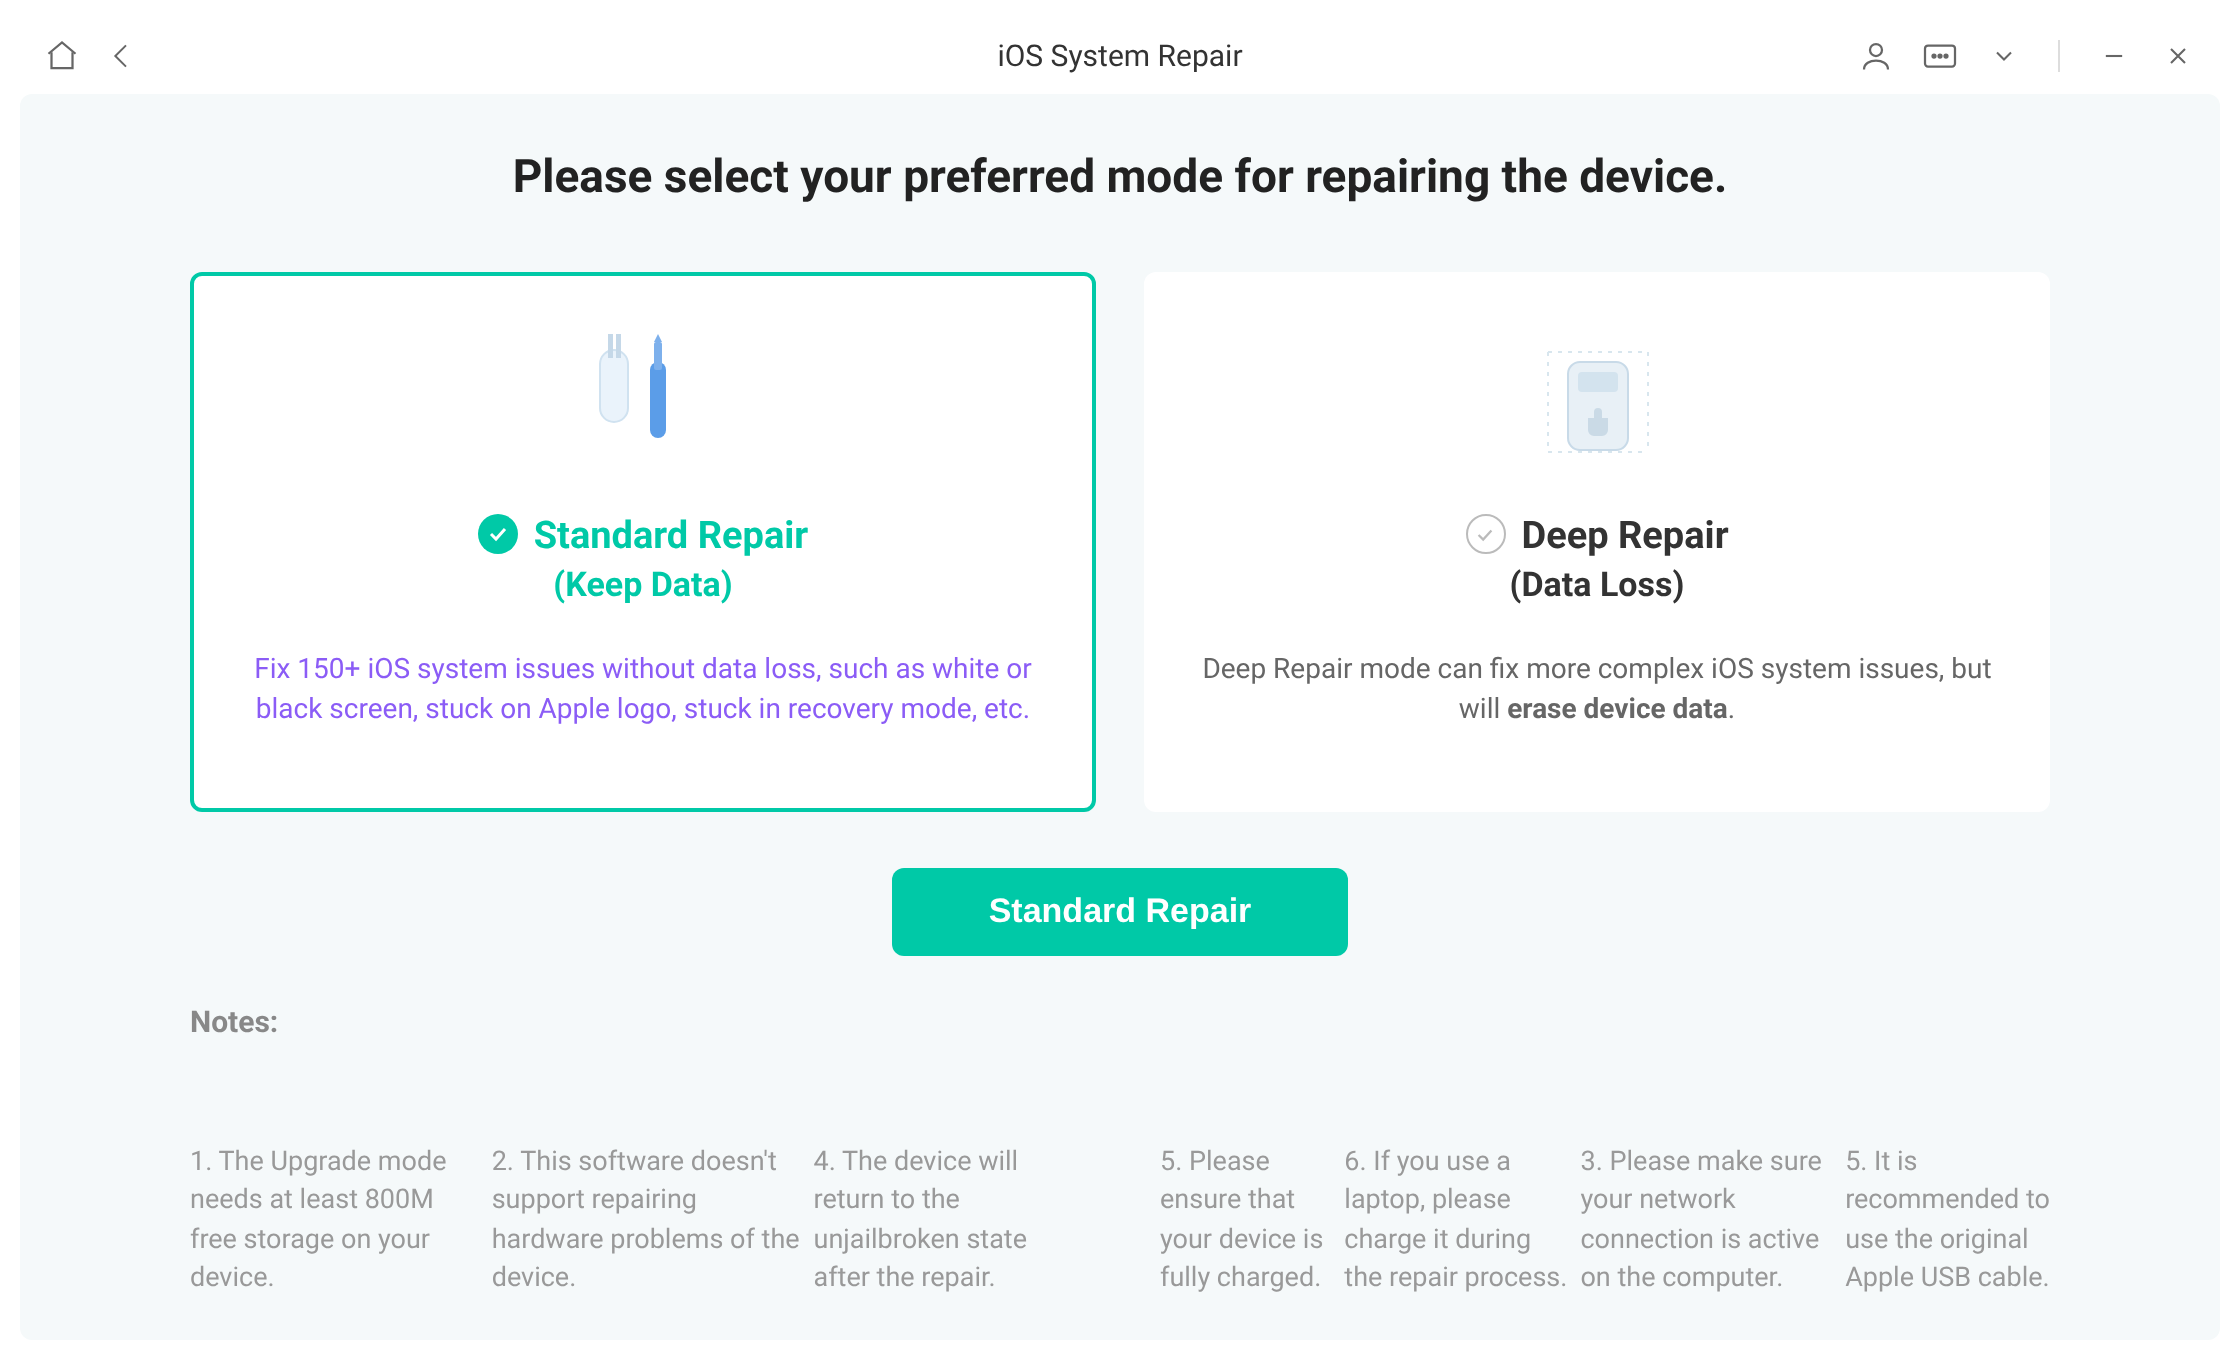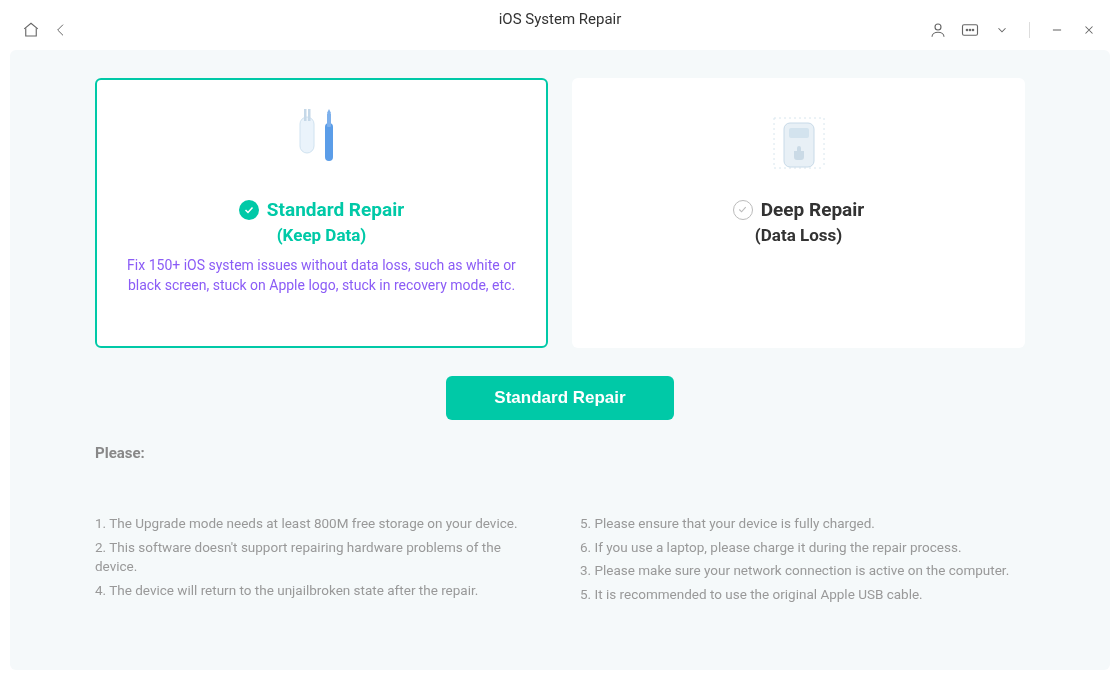--- a/index.html
+++ b/index.html
@@ -21,20 +21,21 @@
       right: 10px;
       top: 10px;
       height: 660px;
       background: #fff;
       display: flex;
       flex-direction: column;
     }
     .titlebar {
       height: 40px;
       display: flex;
+      align-items: center;
       padding: 0 12px;
       position: relative;
     }
     .titlebar-left {
       display: flex;
       align-items: center;
       gap: 12px;
     }
     .titlebar-title {
       position: absolute;
@@ -136,21 +137,21 @@
       font-weight: 700;
     }
     .card.selected .card-title,
     .card.selected .card-subtitle,
     .card.selected .card-desc {
       color: #00c9a7;
     }
     .card-subtitle {
       font-size: 17px;
       font-weight: 700;
-      margin-bottom: 10px;
+      margin-bottom: 22px;
     }
     .card:not(.selected) .card-title,
     .card:not(.selected) .card-subtitle {
       color: #333;
     }
     .card-desc {
       font-size: 14px;
       line-height: 1.45;
       color: #666;
     }
@@ -178,21 +179,21 @@
       color: #888;
       margin-bottom: 8px;
     }
     .notes-grid {
       display: flex;
       gap: 40px;
     }
     .notes-col {
       flex: 1;
       display: flex;
-      flex-direction: column;
+      flex-direction: row;
       gap: 4px;
       margin-top: 44px;
     }
     .note-item {
       font-size: 13.5px;
       color: #999;
       line-height: 1.45;
     }
     .bold {
       font-weight: 700;
@@ -245,20 +246,21 @@
       </div>
       <div class="icon-btn">
         <svg width="14" height="14" viewBox="0 0 24 24" fill="none" stroke="currentColor" stroke-width="1.8">
           <path d="M6 6l12 12M18 6L6 18"></path>
         </svg>
       </div>
     </div>
   </div>
 
   <div class="content">
+    <h1 class="heading">Please select your preferred mode for repairing the device.</h1>
 
     <div class="cards">
       <div class="card selected">
         <div class="card-icon">
           <svg width="60" height="68" viewBox="0 0 60 68">
             <rect x="8" y="8" width="14" height="36" rx="7" fill="#eaf3fb" stroke="#d0e2f0" stroke-width="1"></rect>
             <rect x="12" y="0" width="2.5" height="12" fill="#c5d8e8"></rect>
             <rect x="16" y="0" width="2.5" height="12" fill="#c5d8e8"></rect>
             <rect x="33" y="14" width="8" height="38" rx="4" fill="#5b9de8"></rect>
             <rect x="35" y="4" width="4" height="14" rx="1" fill="#7db0ec"></rect>
@@ -291,27 +293,30 @@
         </div>
         <div class="card-title-row">
           <div class="check-icon outline">
             <svg width="11" height="11" viewBox="0 0 24 24" fill="none" stroke="#bbb" stroke-width="2.5">
               <path d="M5 12l5 5L19 7"></path>
             </svg>
           </div>
           <span class="card-title">Deep Repair</span>
         </div>
         <div class="card-subtitle">(Data Loss)</div>
+        <div class="card-desc">
+          <span>Deep Repair mode can fix more complex iOS system issues, but will </span><span class="bold">erase device data</span><span>.</span>
+        </div>
       </div>
     </div>
 
     <button class="primary-btn">Standard Repair</button>
 
     <div class="notes">
-      <div class="notes-title">Please:</div>
+      <div class="notes-title">Notes:</div>
       <div class="notes-grid">
         <div class="notes-col">
           <div class="note-item">1.  The Upgrade mode needs at least 800M free storage on your device.</div>
           <div class="note-item">2.  This software doesn't support repairing hardware problems of the device.</div>
           <div class="note-item">4.  The device will return to the unjailbroken state after the repair.</div>
         </div>
         <div class="notes-col">
           <div class="note-item">5.  Please ensure that your device is fully charged.</div>
           <div class="note-item">6.  If you use a laptop, please charge it during the repair process.</div>
           <div class="note-item">3.  Please make sure your network connection is active on the computer.</div>

